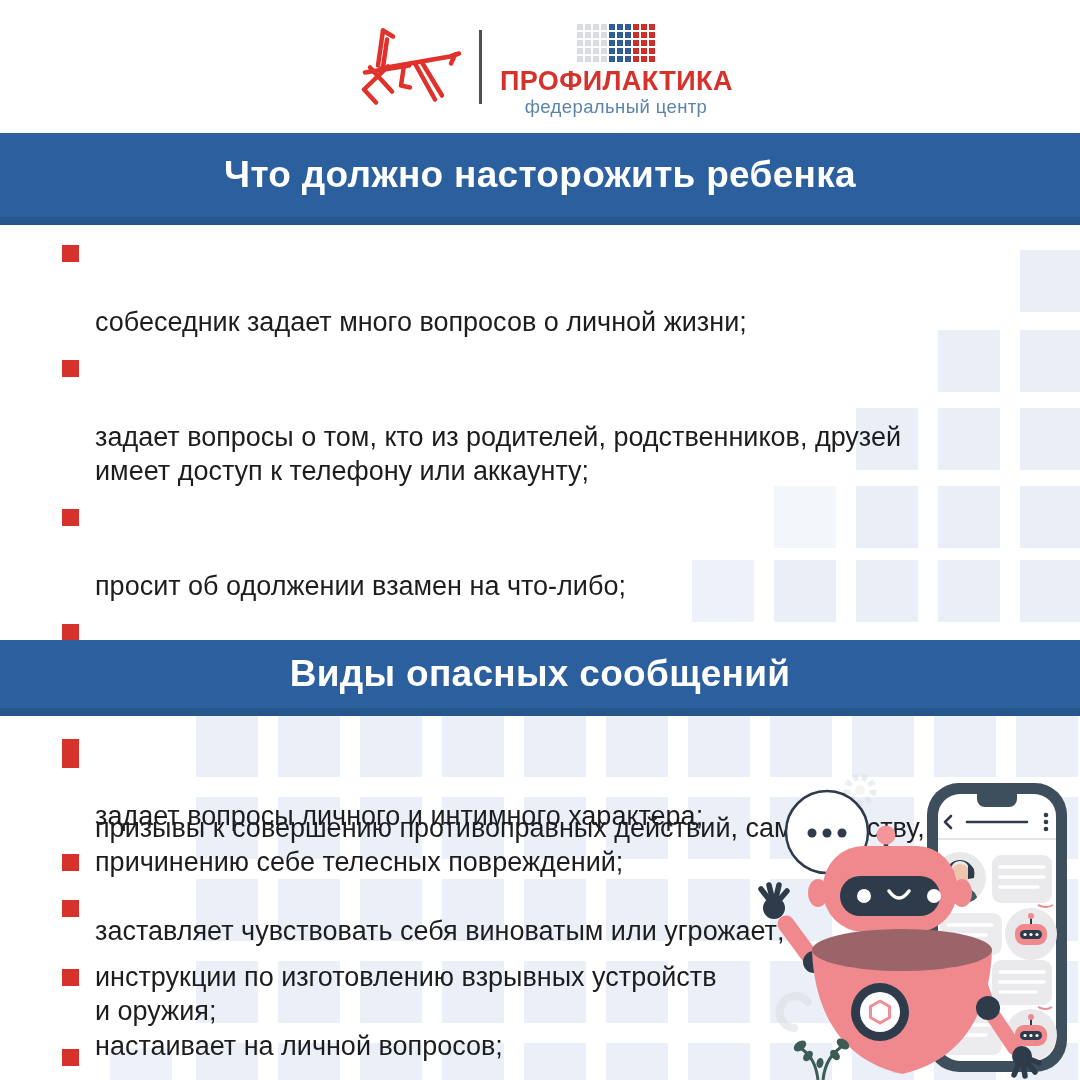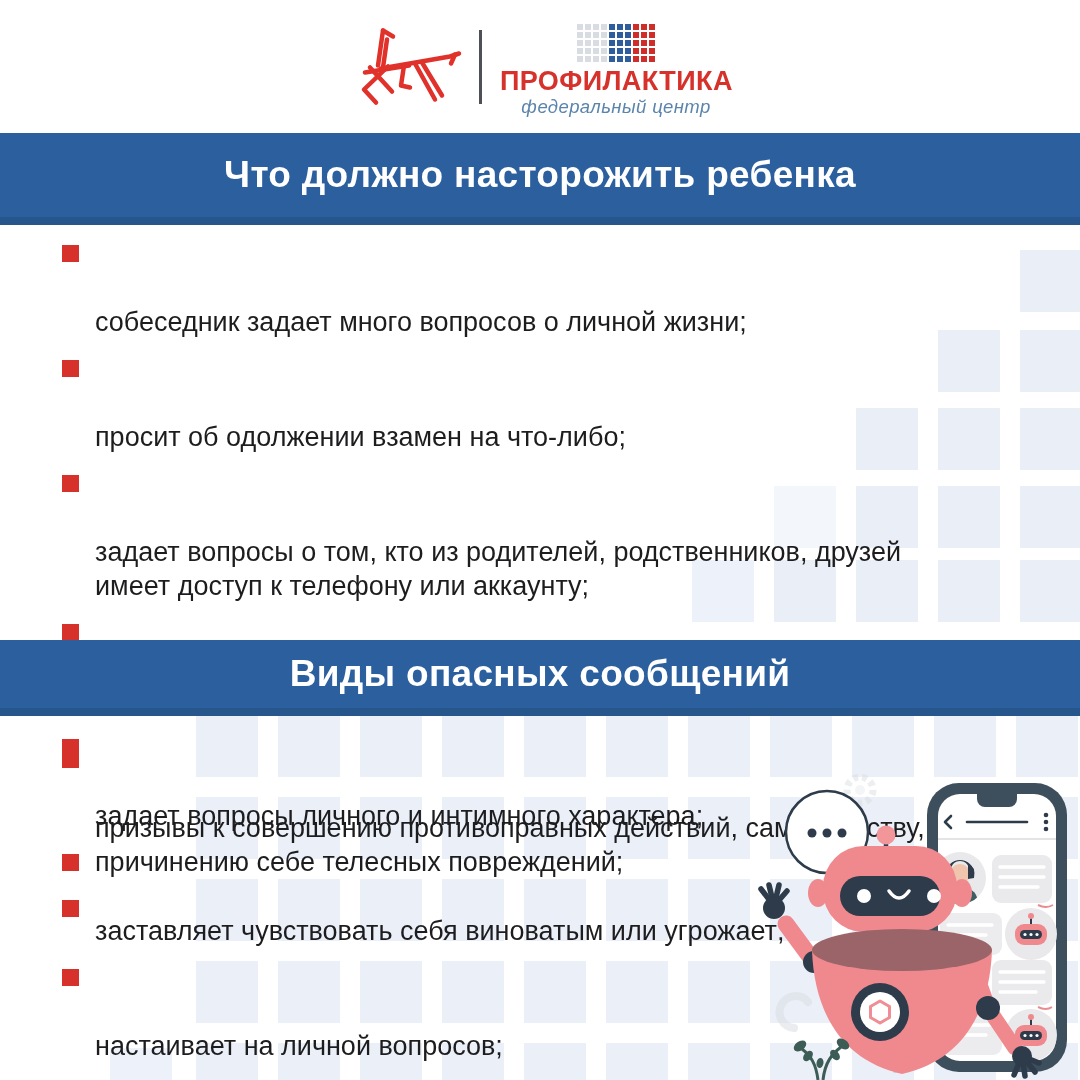--- a/index.html
+++ b/index.html
@@ -15,21 +15,21 @@
   .logo-divider{position:absolute;left:479px;top:30px;width:3px;height:74px;background:#4d5156;}
   .brand{position:absolute;left:500px;top:24px;width:232px;text-align:center;}
   .pixelgrid{
     width:78px;height:38px;margin:0 auto 4px auto;
     background:
       repeating-linear-gradient(0deg, transparent 0 6.2px, #fff 6.2px 8px),
       repeating-linear-gradient(90deg, transparent 0 6.2px, #fff 6.2px 8px),
       linear-gradient(90deg,#d9dde3 0 32px,#2e5d9d 32px 56px,#cf2d2a 56px 78px);
   }
   .brand-title{font-size:27px;font-weight:700;color:#d6312b;letter-spacing:.4px;line-height:30px;}
-  .brand-subtitle{font-size:18.5px;font-weight:400;color:#5b84ad;letter-spacing:.4px;line-height:22px;font-style:italic;}
+  .brand-subtitle{font-size:18.5px;font-weight:400;color:#5b84ad;letter-spacing:.4px;line-height:22px;}
   
   .banner{
     position:absolute;left:0;width:1080px;box-sizing:border-box;
     background:#2b5f9e;border-bottom:8px solid #27568c;
     display:flex;align-items:center;justify-content:center;z-index:2;
   }
   .banner-1{top:133px;height:92px;}
   .banner-2{top:640px;height:76px;}
   .banner h2{
     margin:0;color:#ffffff;font-size:37px;font-weight:700;letter-spacing:.3px;
@@ -107,29 +107,29 @@
     <h2>Что должно насторожить ребенка</h2>
   </div>
 
   <div class="list list-1">
     <div class="item">
       <span class="bullet"></span>
       <span>собеседник задает много вопросов о личной жизни;</span>
     </div>
     <div class="item">
       <span class="bullet"></span>
-      <span>просит об одолжении взамен на что-либо;</span>
-    </div>
-    <div class="item">
-      <span class="bullet"></span>
       <span>задает вопросы о том, кто из родителей, родственников, друзей
 имеет доступ к телефону или аккаунту;</span>
     </div>
     <div class="item">
       <span class="bullet"></span>
+      <span>просит об одолжении взамен на что-либо;</span>
+    </div>
+    <div class="item">
+      <span class="bullet"></span>
       <span>просит держать общение в секрете;</span>
     </div>
     <div class="item">
       <span class="bullet"></span>
       <span>задает вопросы личного и интимного характера;</span>
     </div>
     <div class="item">
       <span class="bullet"></span>
       <span>заставляет чувствовать себя виноватым или угрожает;</span>
     </div>
@@ -145,20 +145,25 @@
 
   <div class="banner banner-2">
     <h2>Виды опасных сообщений</h2>
   </div>
 
   <div class="list list-2">
     <div class="item">
       <span class="bullet"></span>
       <span>призывы к совершению противоправных действий, самоубийству,
 причинению себе телесных повреждений;</span>
+    </div>
+    <div class="item">
+      <span class="bullet"></span>
+      <span>инструкции по изготовлению взрывных устройств
+и оружия;</span>
     </div>
     <div class="item">
       <span class="bullet"></span>
       
     </div>
 
   </div>
 
   <svg class="illus" width="390" height="322" viewBox="0 0 390 322">
 

